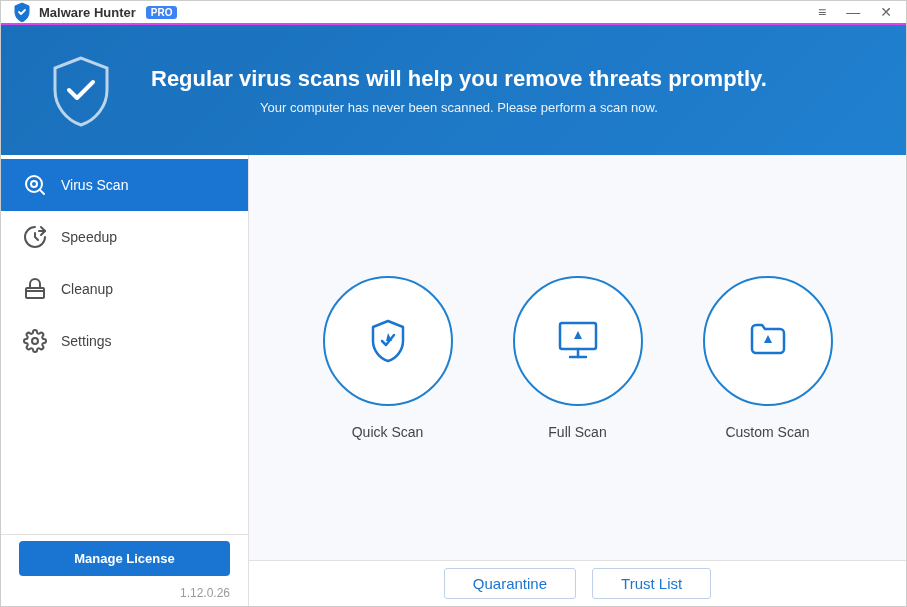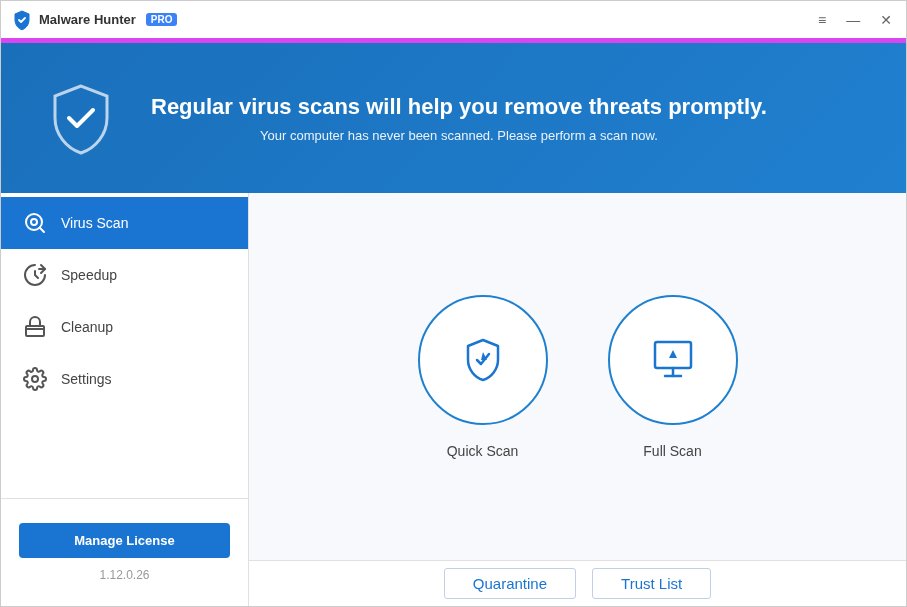--- a/index.html
+++ b/index.html
@@ -11,25 +11,25 @@
       display: flex;
       flex-direction: column;
       border: 1px solid #ccc;
       overflow: hidden;
       user-select: none;
     }
 
     
     .titlebar {
       background: #fff;
-      height: 42px;
+      height: 24px;
       display: flex;
       align-items: center;
       padding: 0 10px;
-      border-bottom: 5px solid #d946ef;
+      border-bottom: 2px solid #d946ef;
       flex-shrink: 0;
     }
     .titlebar-logo {
       display: flex;
       align-items: center;
       gap: 6px;
     }
     .titlebar-logo-icon {
       width: 22px;
       height: 22px;
@@ -59,21 +59,21 @@
       color: #666;
       cursor: pointer;
       background: none;
       border: none;
       padding: 2px 4px;
     }
 
     
     .header-banner {
       background: linear-gradient(135deg, #1a6fba 0%, #2080d0 100%);
-      height: 150px;
+      height: 130px;
       display: flex;
       align-items: center;
       padding: 0 40px;
       flex-shrink: 0;
       gap: 30px;
     }
     .header-shield-icon {
       width: 80px;
       height: 80px;
       flex-shrink: 0;
@@ -130,25 +130,25 @@
     .sidebar-item.active .sidebar-icon svg circle,
     .sidebar-item.active .sidebar-icon svg rect {
       stroke: #fff;
     }
     .sidebar-icon {
       width: 24px;
       height: 24px;
       flex-shrink: 0;
     }
     .sidebar-bottom {
-      padding: 24px 18px;
+      padding: 6px 18px;
       border-top: 1px solid #e0e0e0;
       display: flex;
       flex-direction: column;
-      align-items: center;
+      align-items: flex-end;
       gap: 10px;
     }
     .manage-license-btn {
       width: 100%;
       background: #1a75d2;
       color: #fff;
       border: none;
       border-radius: 4px;
       padding: 10px 0;
       font-size: 13px;
@@ -331,20 +331,29 @@
           <svg viewBox="0 0 60 60" fill="none" stroke="#1a75d2" stroke-width="2.5" stroke-linecap="round" stroke-linejoin="round">
             <rect x="12" y="12" width="36" height="26" rx="2"></rect>
             <line x1="22" y1="46" x2="38" y2="46"></line>
             <line x1="30" y1="38" x2="30" y2="46"></line>
             <polygon points="30,20 34,28 26,28" fill="#1a75d2" stroke="none"></polygon>
           </svg>
         </div>
         <span class="scan-label">Full Scan</span>
       </div>
 
+      <div class="scan-card">
+        <div class="scan-circle">
+          <svg viewBox="0 0 60 60" fill="none" stroke="#1a75d2" stroke-width="2.5" stroke-linecap="round" stroke-linejoin="round">
+            <path d="M14 18a4 4 0 0 1 4-4h6l3 4h15a4 4 0 0 1 4 4v16a4 4 0 0 1-4 4H18a4 4 0 0 1-4-4V18z"></path>
+            <polygon points="30,24 34,32 26,32" fill="#1a75d2" stroke="none"></polygon>
+          </svg>
+        </div>
+        <span class="scan-label">Custom Scan</span>
+      </div>
 
     </div>
 
     <div class="bottom-bar">
       <button class="bottom-btn">Quarantine</button>
       <button class="bottom-btn">Trust List</button>
     </div>
   </div>
 
 </div>

